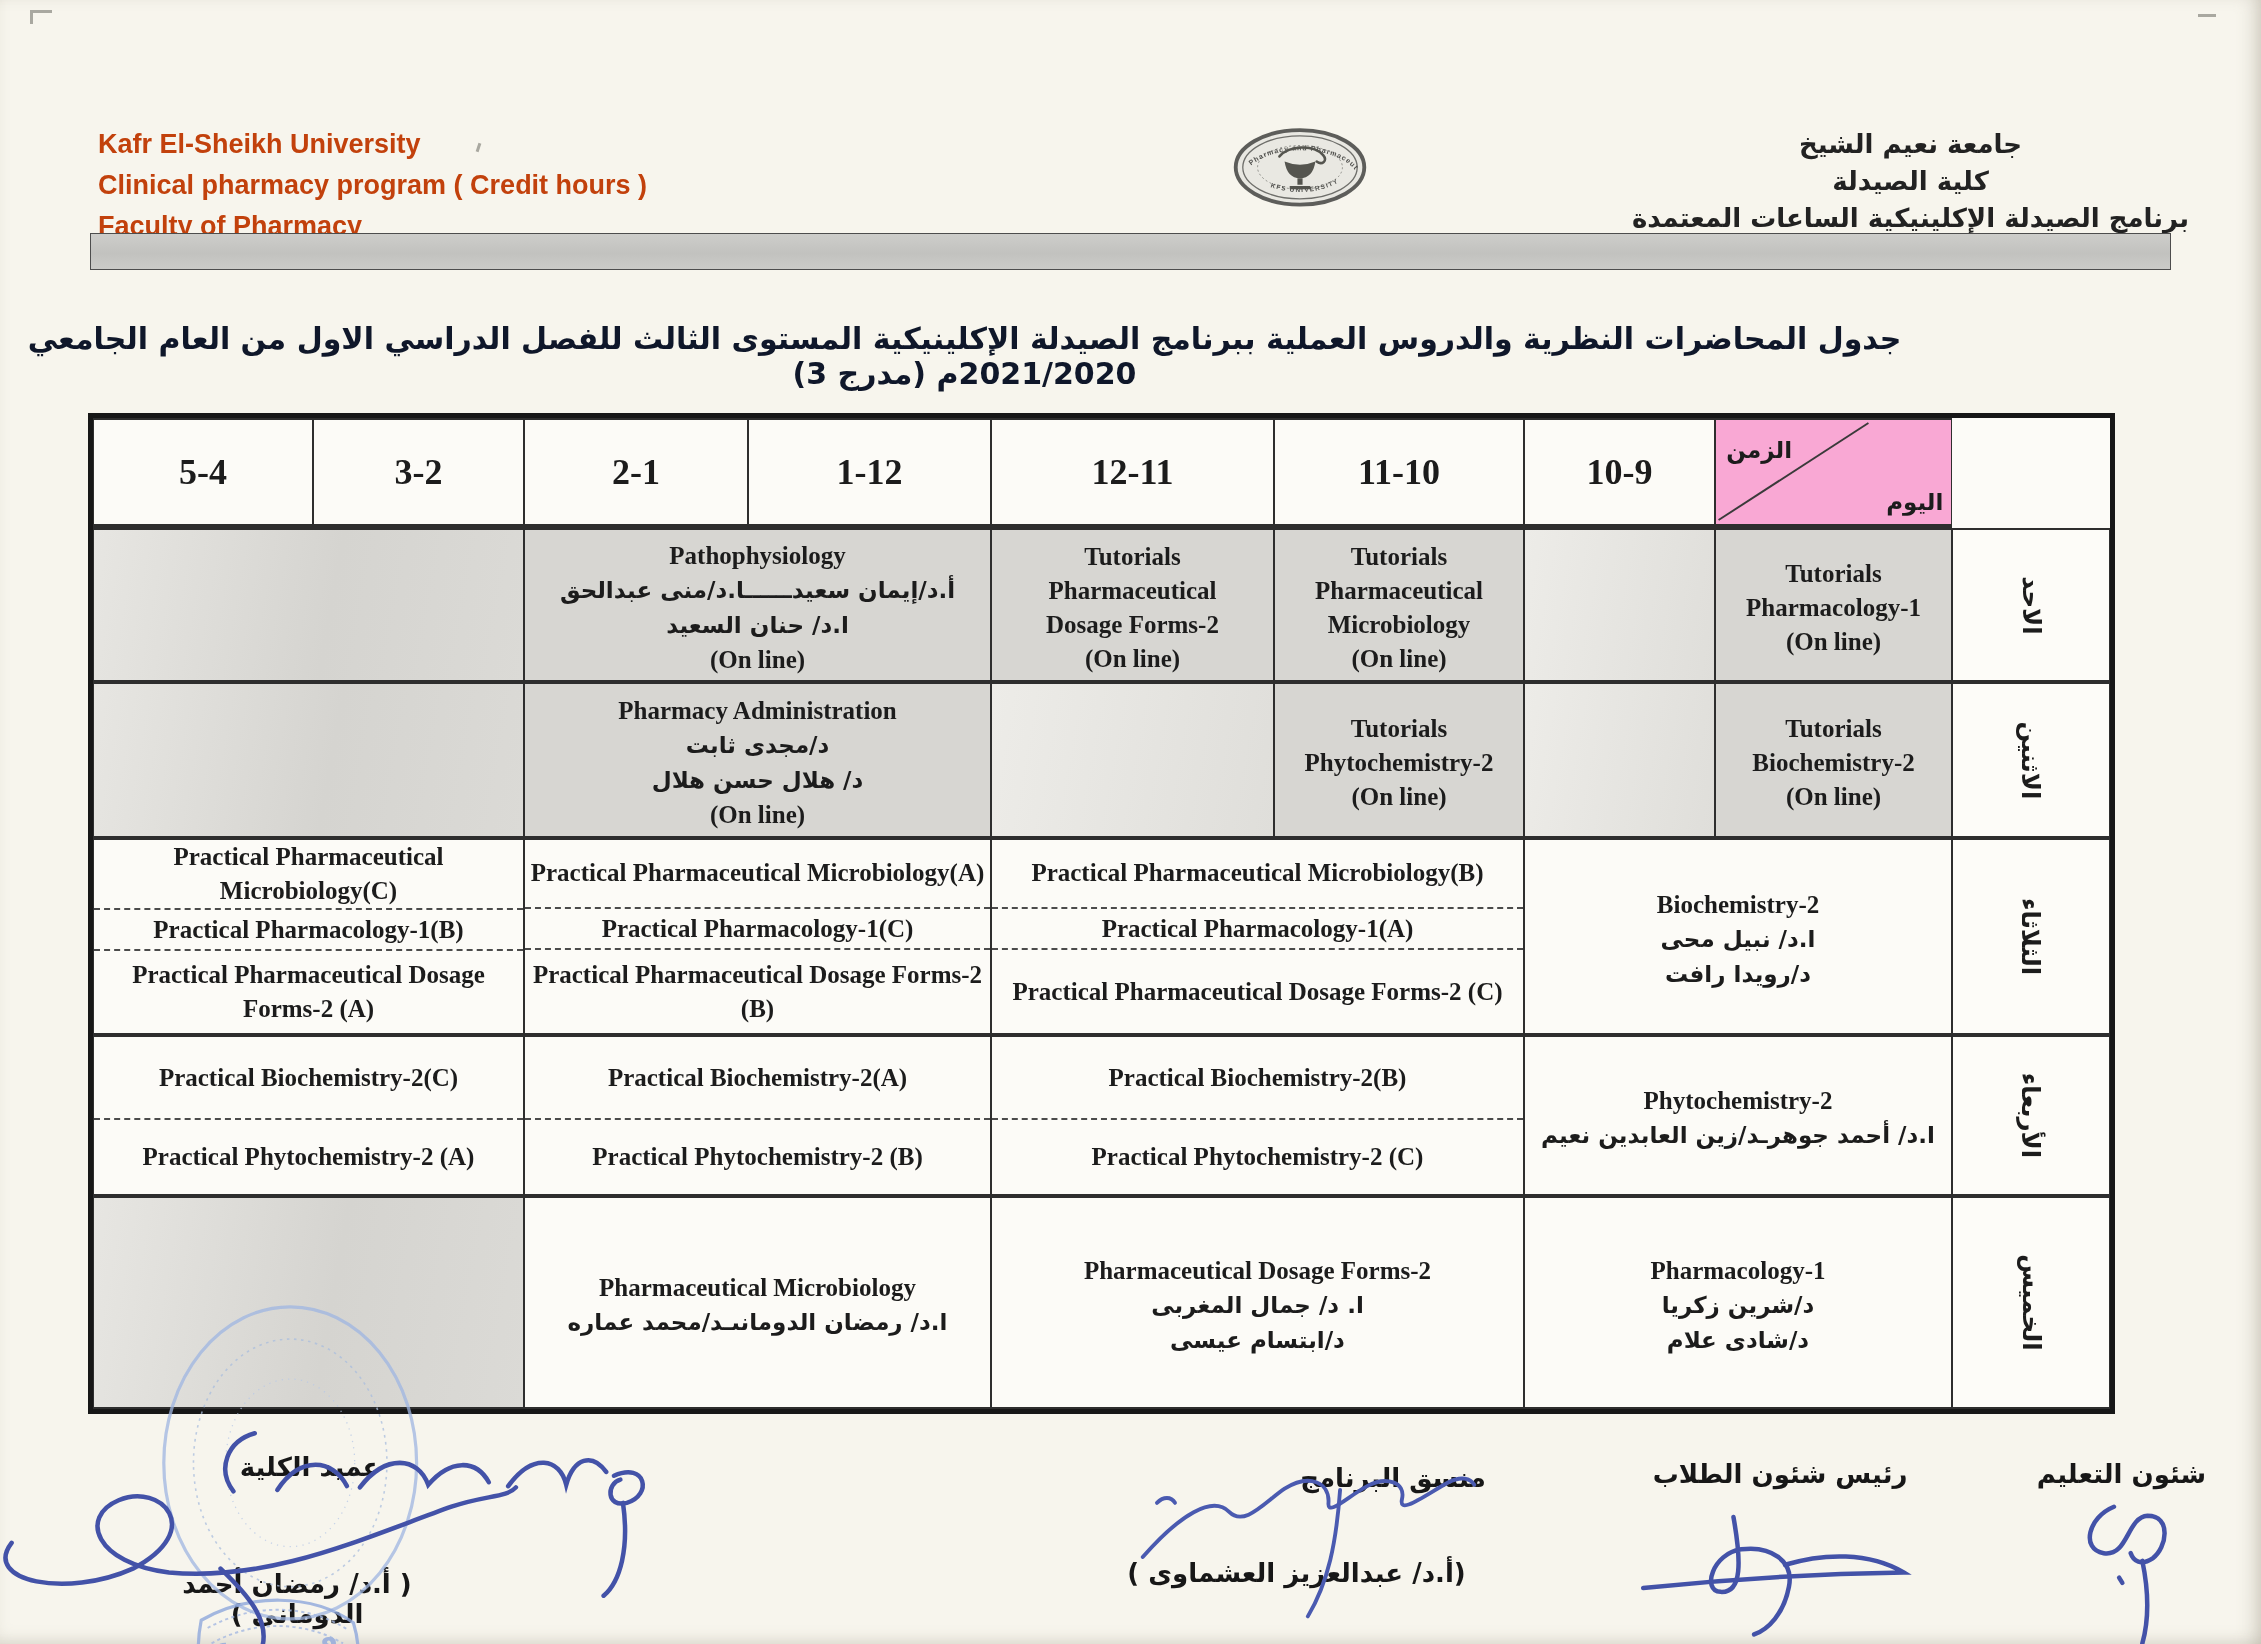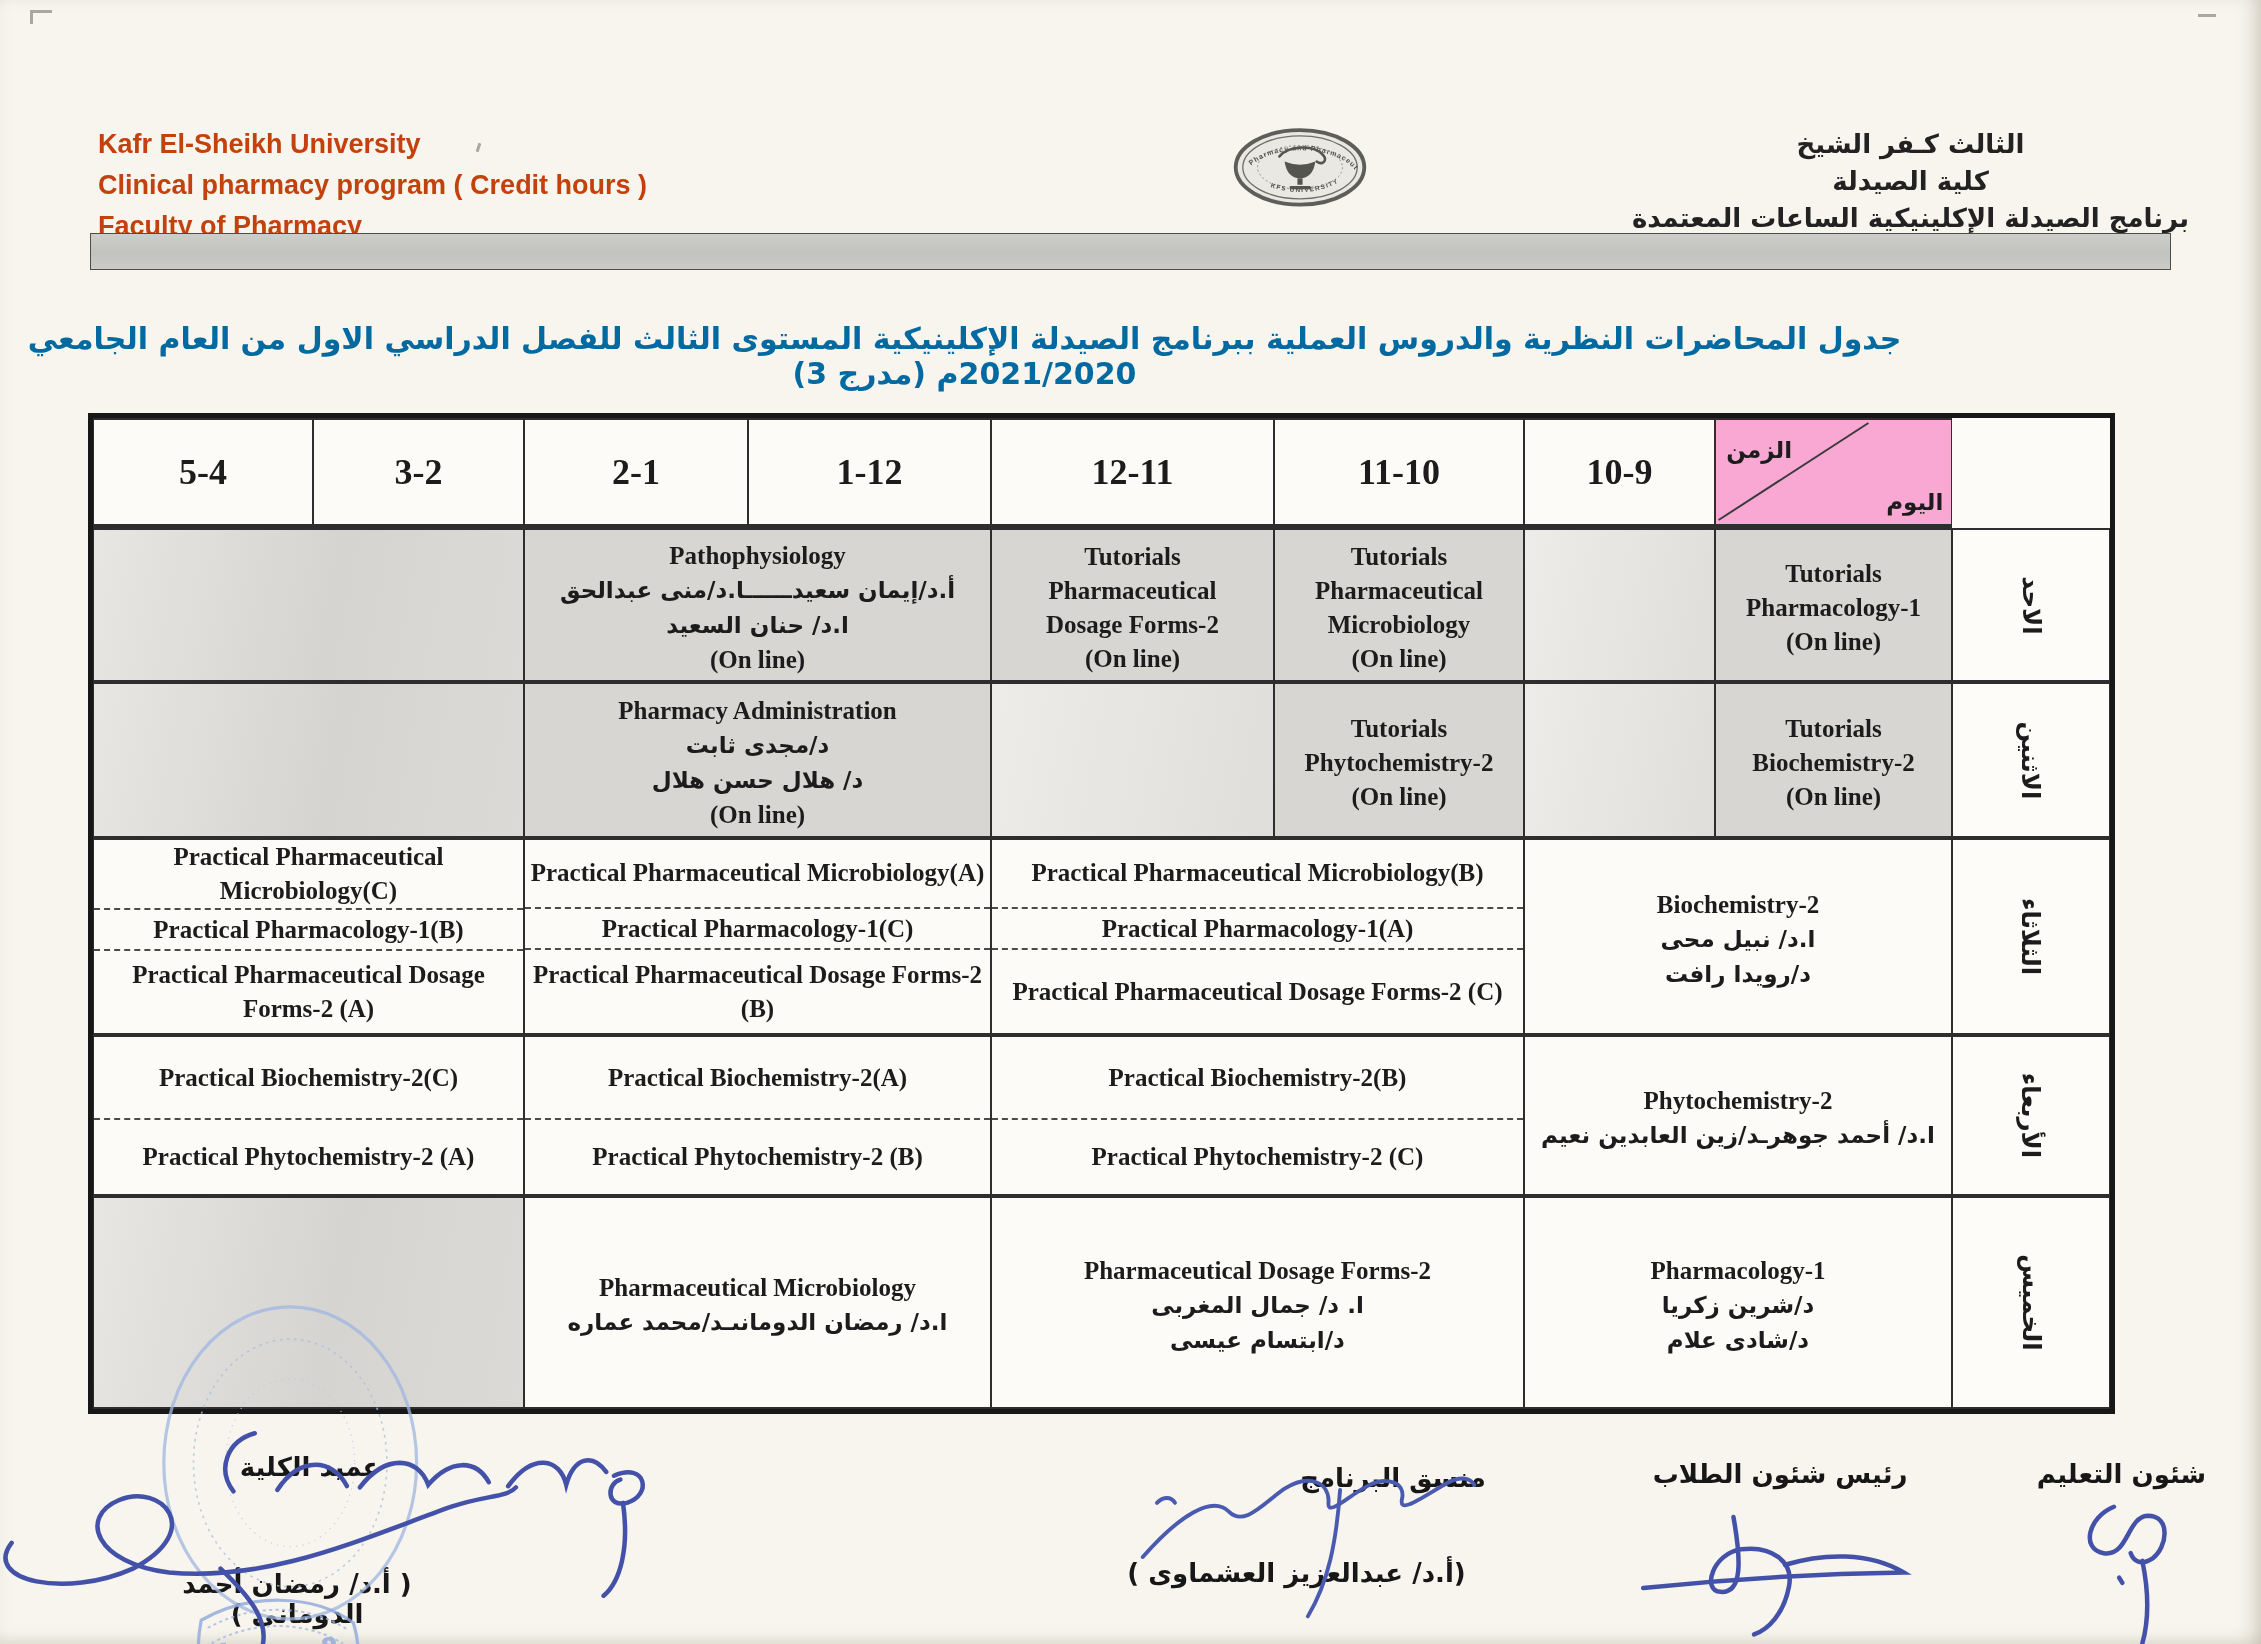--- a/index.html
+++ b/index.html
@@ -7,21 +7,21 @@
     position:relative;width:2261px;height:1645px;overflow:hidden;
     background:#f7f5ed;
     box-shadow:inset -14px 0 19.3px -9px rgba(120,110,88,.30), inset 0 -10.3px 17px -7.7px rgba(120,110,88,.22);
     font-family:"Liberation Serif","DejaVu Serif",serif;color:#1c1c1c;
   }
   .abs{position:absolute;}
   
   .hdr-left{left:98px;top:124px;font-family:"Liberation Sans",sans-serif;font-weight:bold;font-size:27px;line-height:41px;color:#c2410c;}
   .hdr-right{right:72px;top:126px;text-align:center;direction:rtl;font-family:"DejaVu Sans",sans-serif;font-weight:bold;font-size:26px;line-height:37px;color:#222;}
   .graybar{left:90px;top:233px;width:2081px;height:37px;background:linear-gradient(180deg,#cdcdca,#c2c2bf 55%,#cbcbc8);border:1.9px solid #4d4d4d;box-sizing:border-box;}
-  .doc-title{left:0;top:321px;width:1929px;text-align:center;direction:rtl;font-family:"DejaVu Sans",sans-serif;font-weight:bold;font-size:30px;color:#0369a1;}
+  .doc-title{left:0;top:321px;width:1929px;text-align:center;direction:rtl;font-family:"DejaVu Sans",sans-serif;font-weight:bold;font-size:30px;color:#0f172a;}
   
   .tbl{
     left:88px;top:413px;display:grid;
     grid-template-columns:220px 211px 224px 243px 283px 250px 191px 237px 158px;
     grid-template-rows:110px 154px 156px 197px 161px 213px;
     border:5.8px solid #171717;background:#fcfbf7;
   }
   .c{border:1.3px solid #2e2e2e;border-top-width:2.6px;border-bottom-width:2.6px;box-sizing:border-box;
      display:flex;flex-direction:column;align-items:center;justify-content:center;
      text-align:center;overflow:hidden;position:relative;}
@@ -61,21 +61,21 @@
   <div class="abs speck" style="left:1122px;top:1300px;width:17px;height:32px;"></div>
   <div class="abs speck" style="left:1380px;top:597px;width:6.4px;height:6.4px;"></div>
 
   <div class="abs hdr-left">
     <div>Kafr El-Sheikh University</div>
     <div>Clinical pharmacy program ( Credit hours )</div>
     <div>Faculty of Pharmacy</div>
   </div>
 
   <div class="abs hdr-right">
-    <div>الثالث كـفر الشيخ</div>
+    <div>جامعة نعيم الشيخ</div>
     <div>كلية الصيدلة</div>
     <div>برنامج الصيدلة الإكلينيكية الساعات المعتمدة</div>
   </div>
 
   <svg class="abs" style="left:1225px;top:123px;" width="150" height="90" viewBox="0 0 232 140">
     <ellipse cx="116" cy="69" rx="100" ry="58" fill="#e9e8e2" stroke="#5d5d5a" stroke-width="6"></ellipse>
     <ellipse cx="116" cy="69" rx="89" ry="49" fill="none" stroke="#6e6e6a" stroke-width="2"></ellipse>
     <ellipse cx="116" cy="69" rx="66" ry="34" fill="none" stroke="#8a8a85" stroke-width="1.5" stroke-dasharray="3 4"></ellipse>
     <defs>
       <path id="arcTop" d="M 30 78 A 92 52 0 0 1 202 74"></path>

